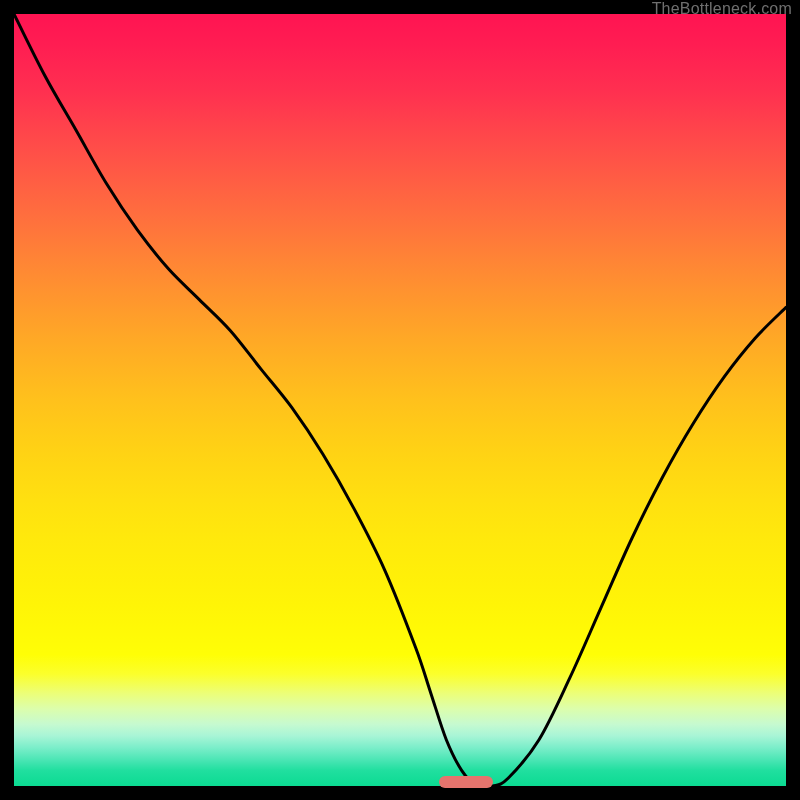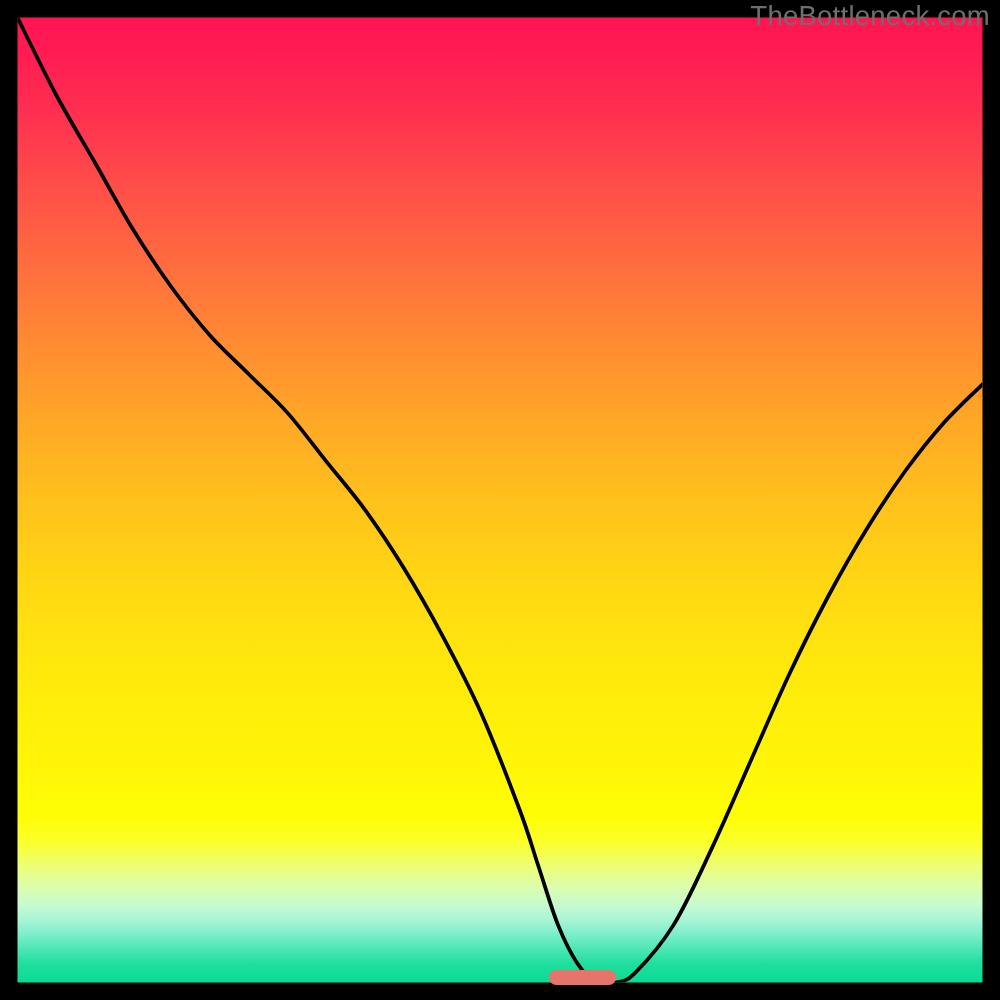--- a/index.html
+++ b/index.html
@@ -69,21 +69,21 @@
   .marker {
     position: absolute;
     background: #e5746d;
     border-radius: 6px;
   }
   .watermark {
     position: absolute;
     top: 0;
     right: 8px;
     color: #6f6f6f;
-    font-size: 22px;
+    font-size: 16px;
     font-weight: 500;
     letter-spacing: 0.2px;
   }
 </style>
 </head>
 <body>
 
 <div class="frame">
   <div class="plot-area">
     <div class="gradient"></div>

